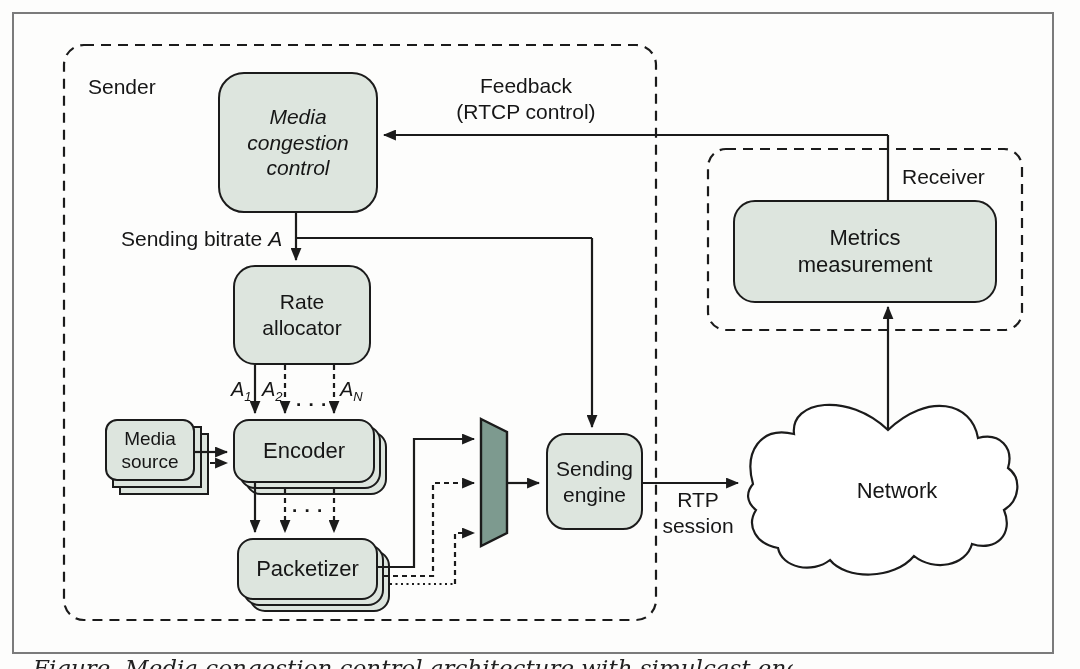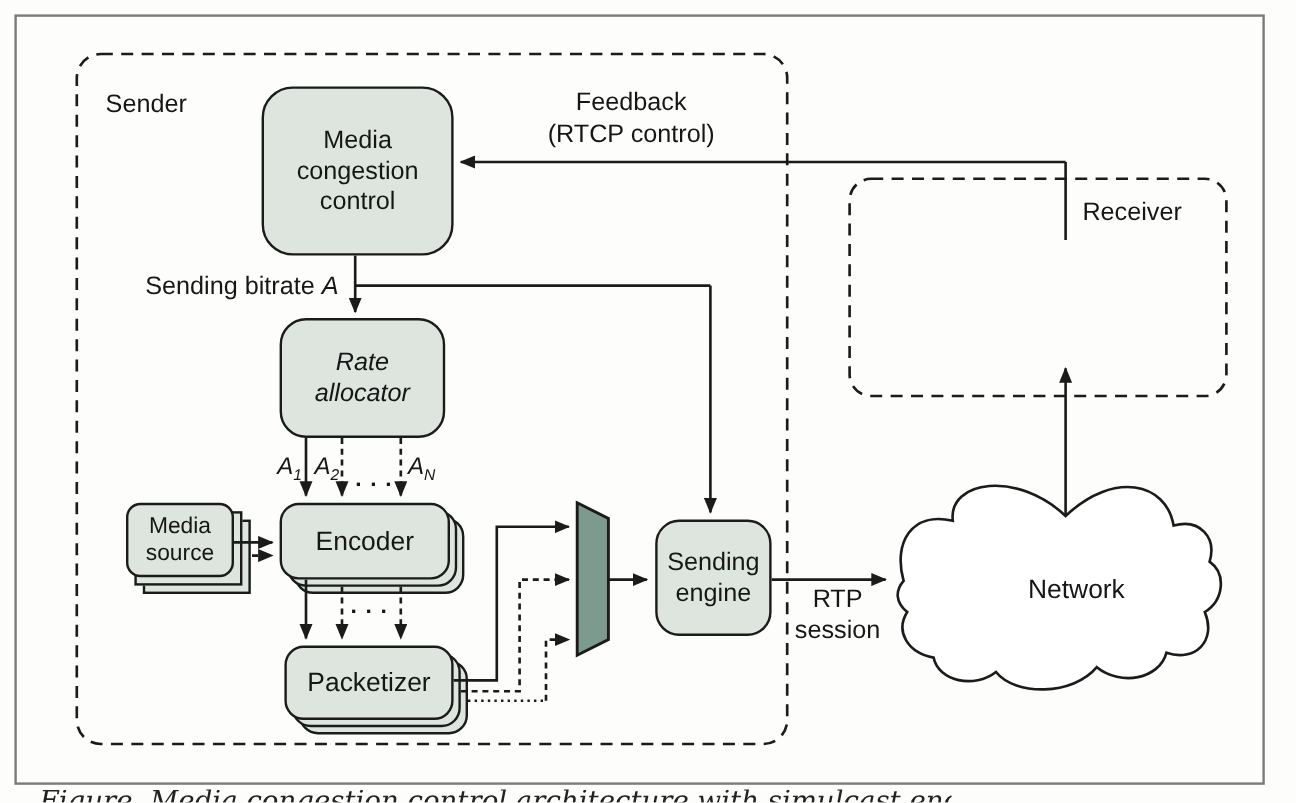--- a/index.html
+++ b/index.html
@@ -18,24 +18,24 @@
   .caption-clip{position:absolute;left:33px;top:658px;width:760px;height:11px;overflow:hidden;z-index:3;}
   .caption-clip span{display:block;margin-top:-3px;font-family:"DejaVu Serif",serif;
         font-style:italic;font-size:23px;color:#222;white-space:nowrap;}
 </style>
 </head>
 <body>
 
 <div class="stage">
 
   <div class="node" style="left:218px;top:72px;width:160px;height:141px;border-radius:26px;">
-    <span style="width:130px;">Media congestion control</span>
+    <span style="width:130px;font-style:italic;">Media congestion control</span>
   </div>
 
-  <div class="node" style="left:233px;top:265px;width:138px;height:100px;border-radius:22px;font-style:italic;">
+  <div class="node" style="left:233px;top:265px;width:138px;height:100px;border-radius:22px;">
     <span style="width:90px;">Rate allocator</span>
   </div>
 
   <div class="stack" style="left:119px;top:433px;width:90px;height:62px;"></div>
   <div class="stack" style="left:112px;top:426px;width:90px;height:62px;"></div>
   <div class="node" style="left:105px;top:419px;width:90px;height:62px;border-radius:12px;font-size:19px;">
     <span style="width:62px;">Media source</span>
   </div>
 
   <div class="stack" style="left:245px;top:431px;width:142px;height:64px;border-radius:16px;"></div>
@@ -47,20 +47,23 @@
   <div class="stack" style="left:249px;top:550px;width:141px;height:62px;border-radius:16px;"></div>
   <div class="stack" style="left:243px;top:544px;width:141px;height:62px;border-radius:16px;"></div>
   <div class="node" style="left:237px;top:538px;width:141px;height:62px;border-radius:16px;font-size:22px;">
     <span>Packetizer</span>
   </div>
 
   <div class="node" style="left:546px;top:433px;width:97px;height:97px;border-radius:20px;">
     <span style="width:78px;">Sending engine</span>
   </div>
 
+  <div class="node" style="left:733px;top:200px;width:264px;height:103px;border-radius:22px;font-size:22px;">
+    <span style="width:150px;">Metrics measurement</span>
+  </div>
 
   <svg class="layer" width="1080" height="669" viewBox="0 0 1080 669">
     <defs>
       <marker id="arr" viewBox="0 0 12 10" refX="11" refY="5" markerWidth="13" markerHeight="11" markerUnits="userSpaceOnUse" orient="auto">
         <path d="M0,0 L12,5 L0,10 Z" fill="#1b1b1b"></path>
       </marker>
     </defs>
 
     <rect x="13" y="13" width="1040" height="640" fill="none" stroke="#7b7b7b" stroke-width="2"></rect>
 

